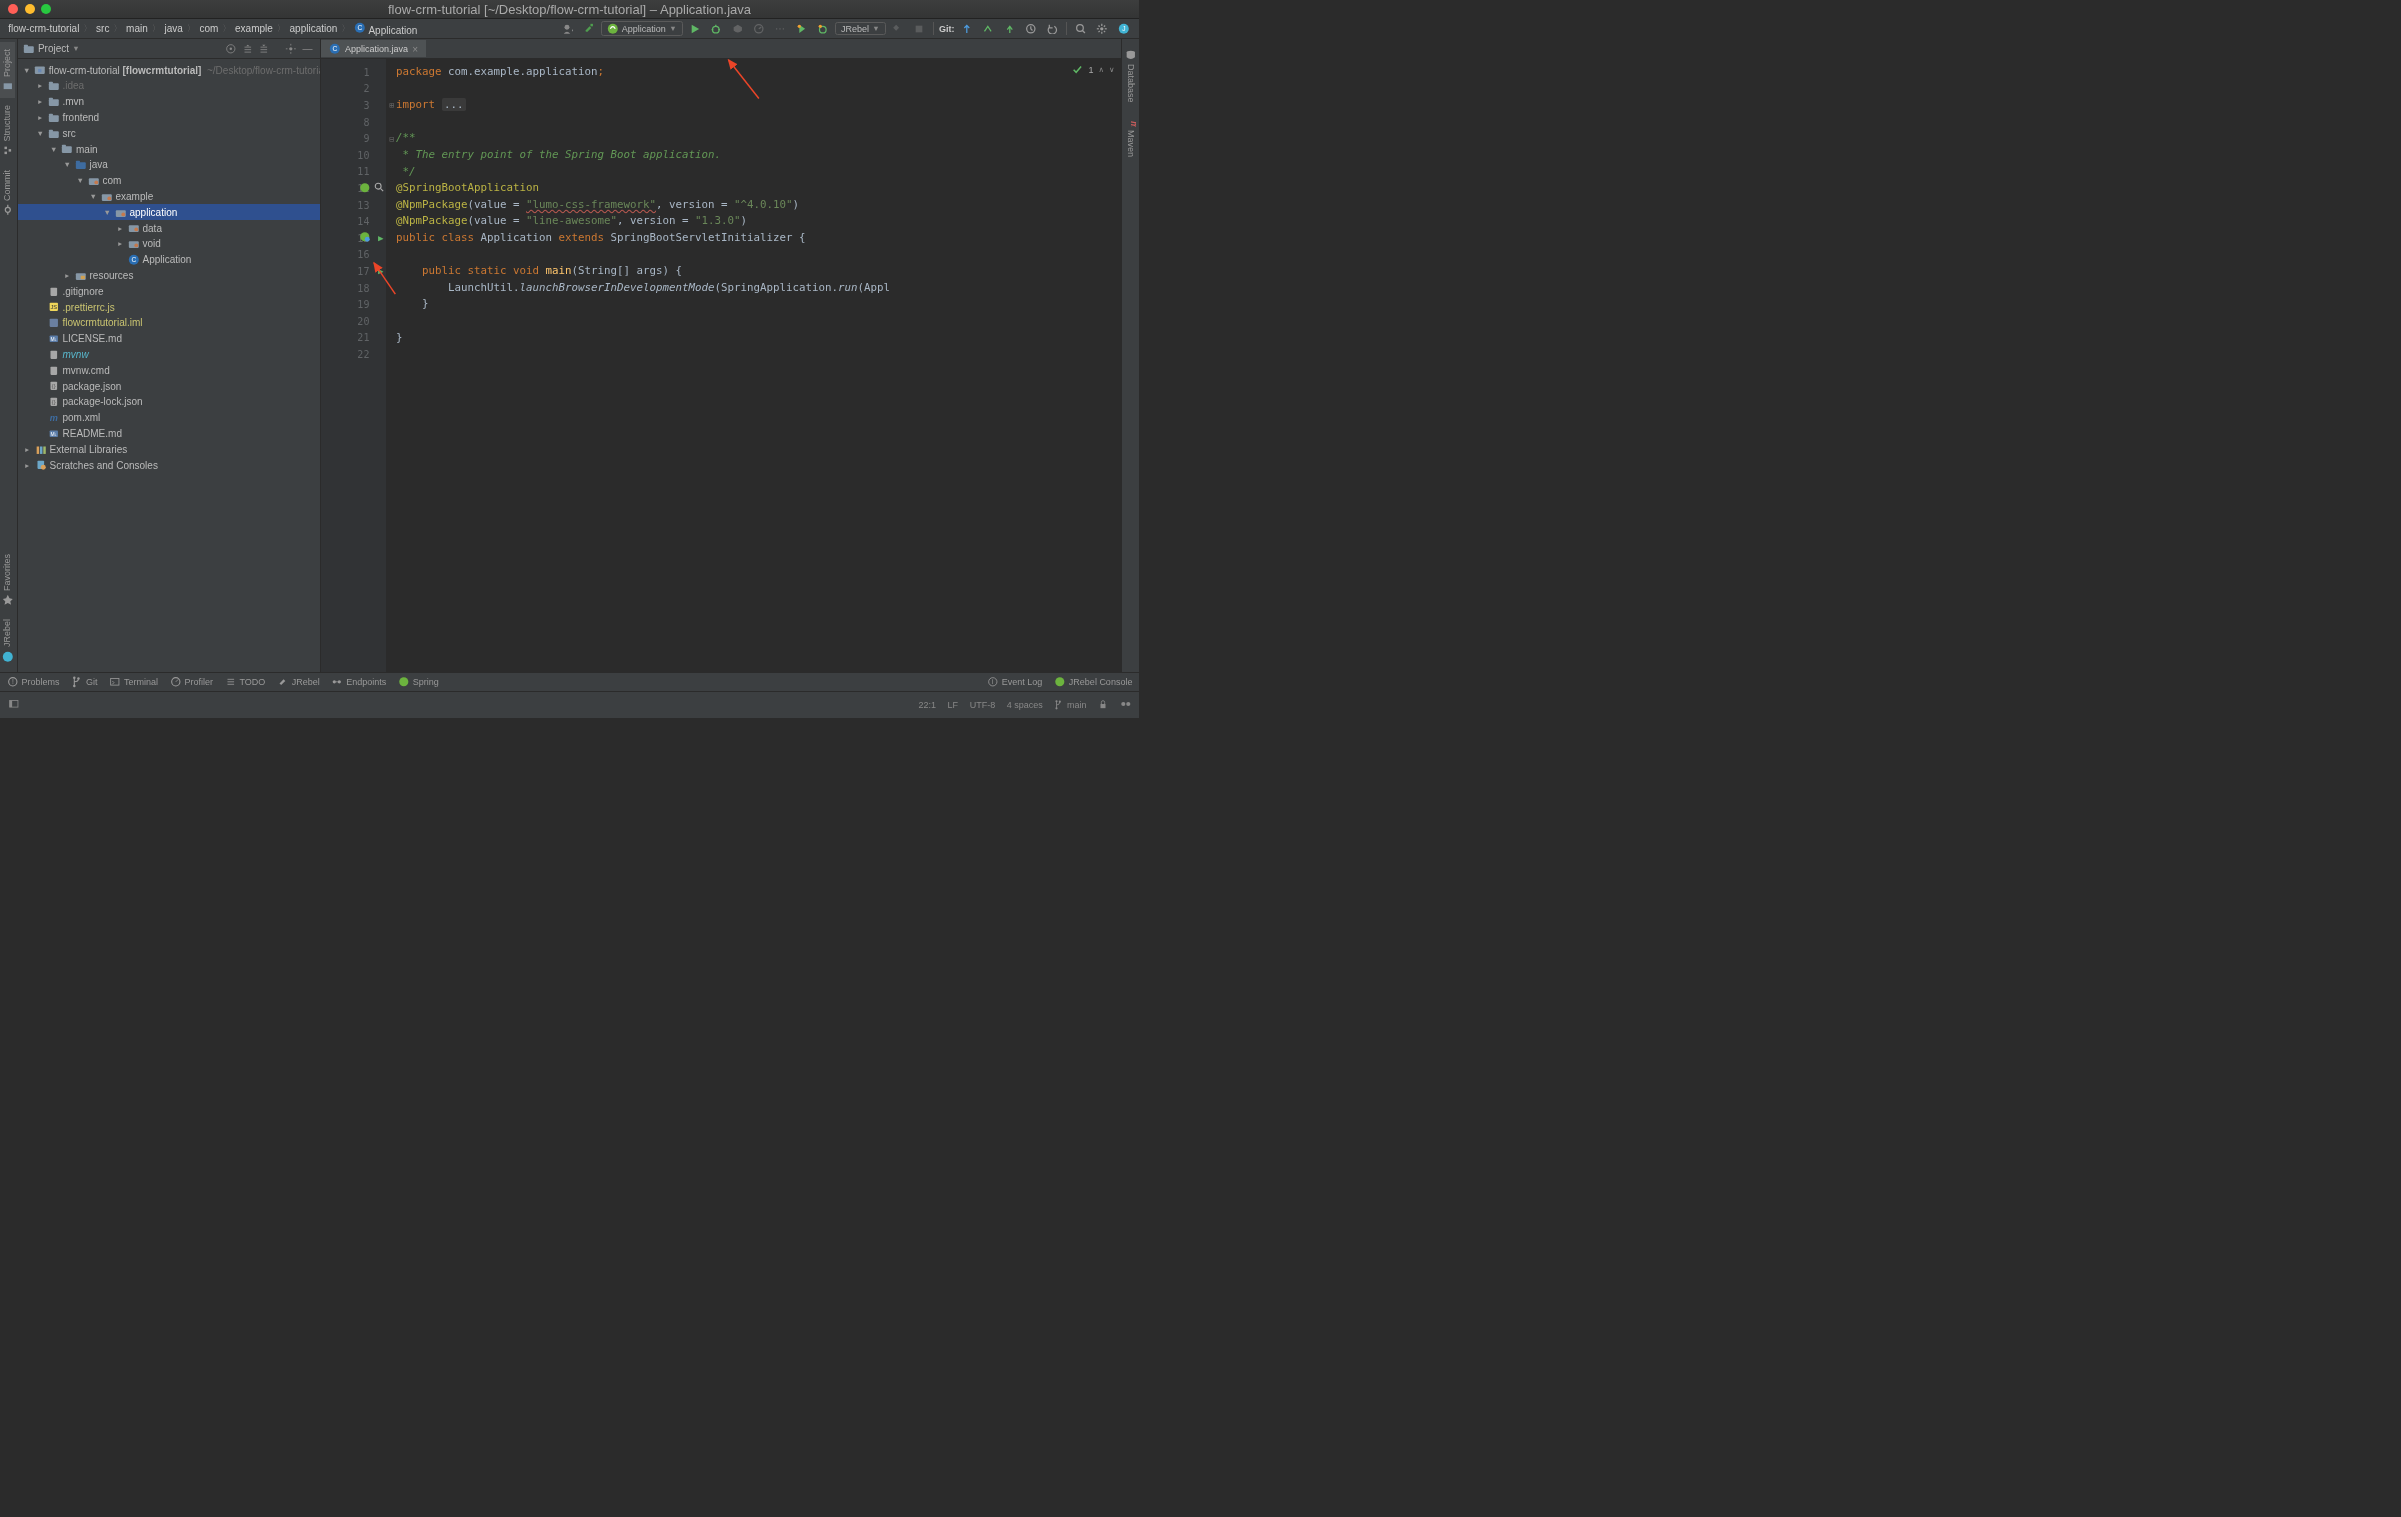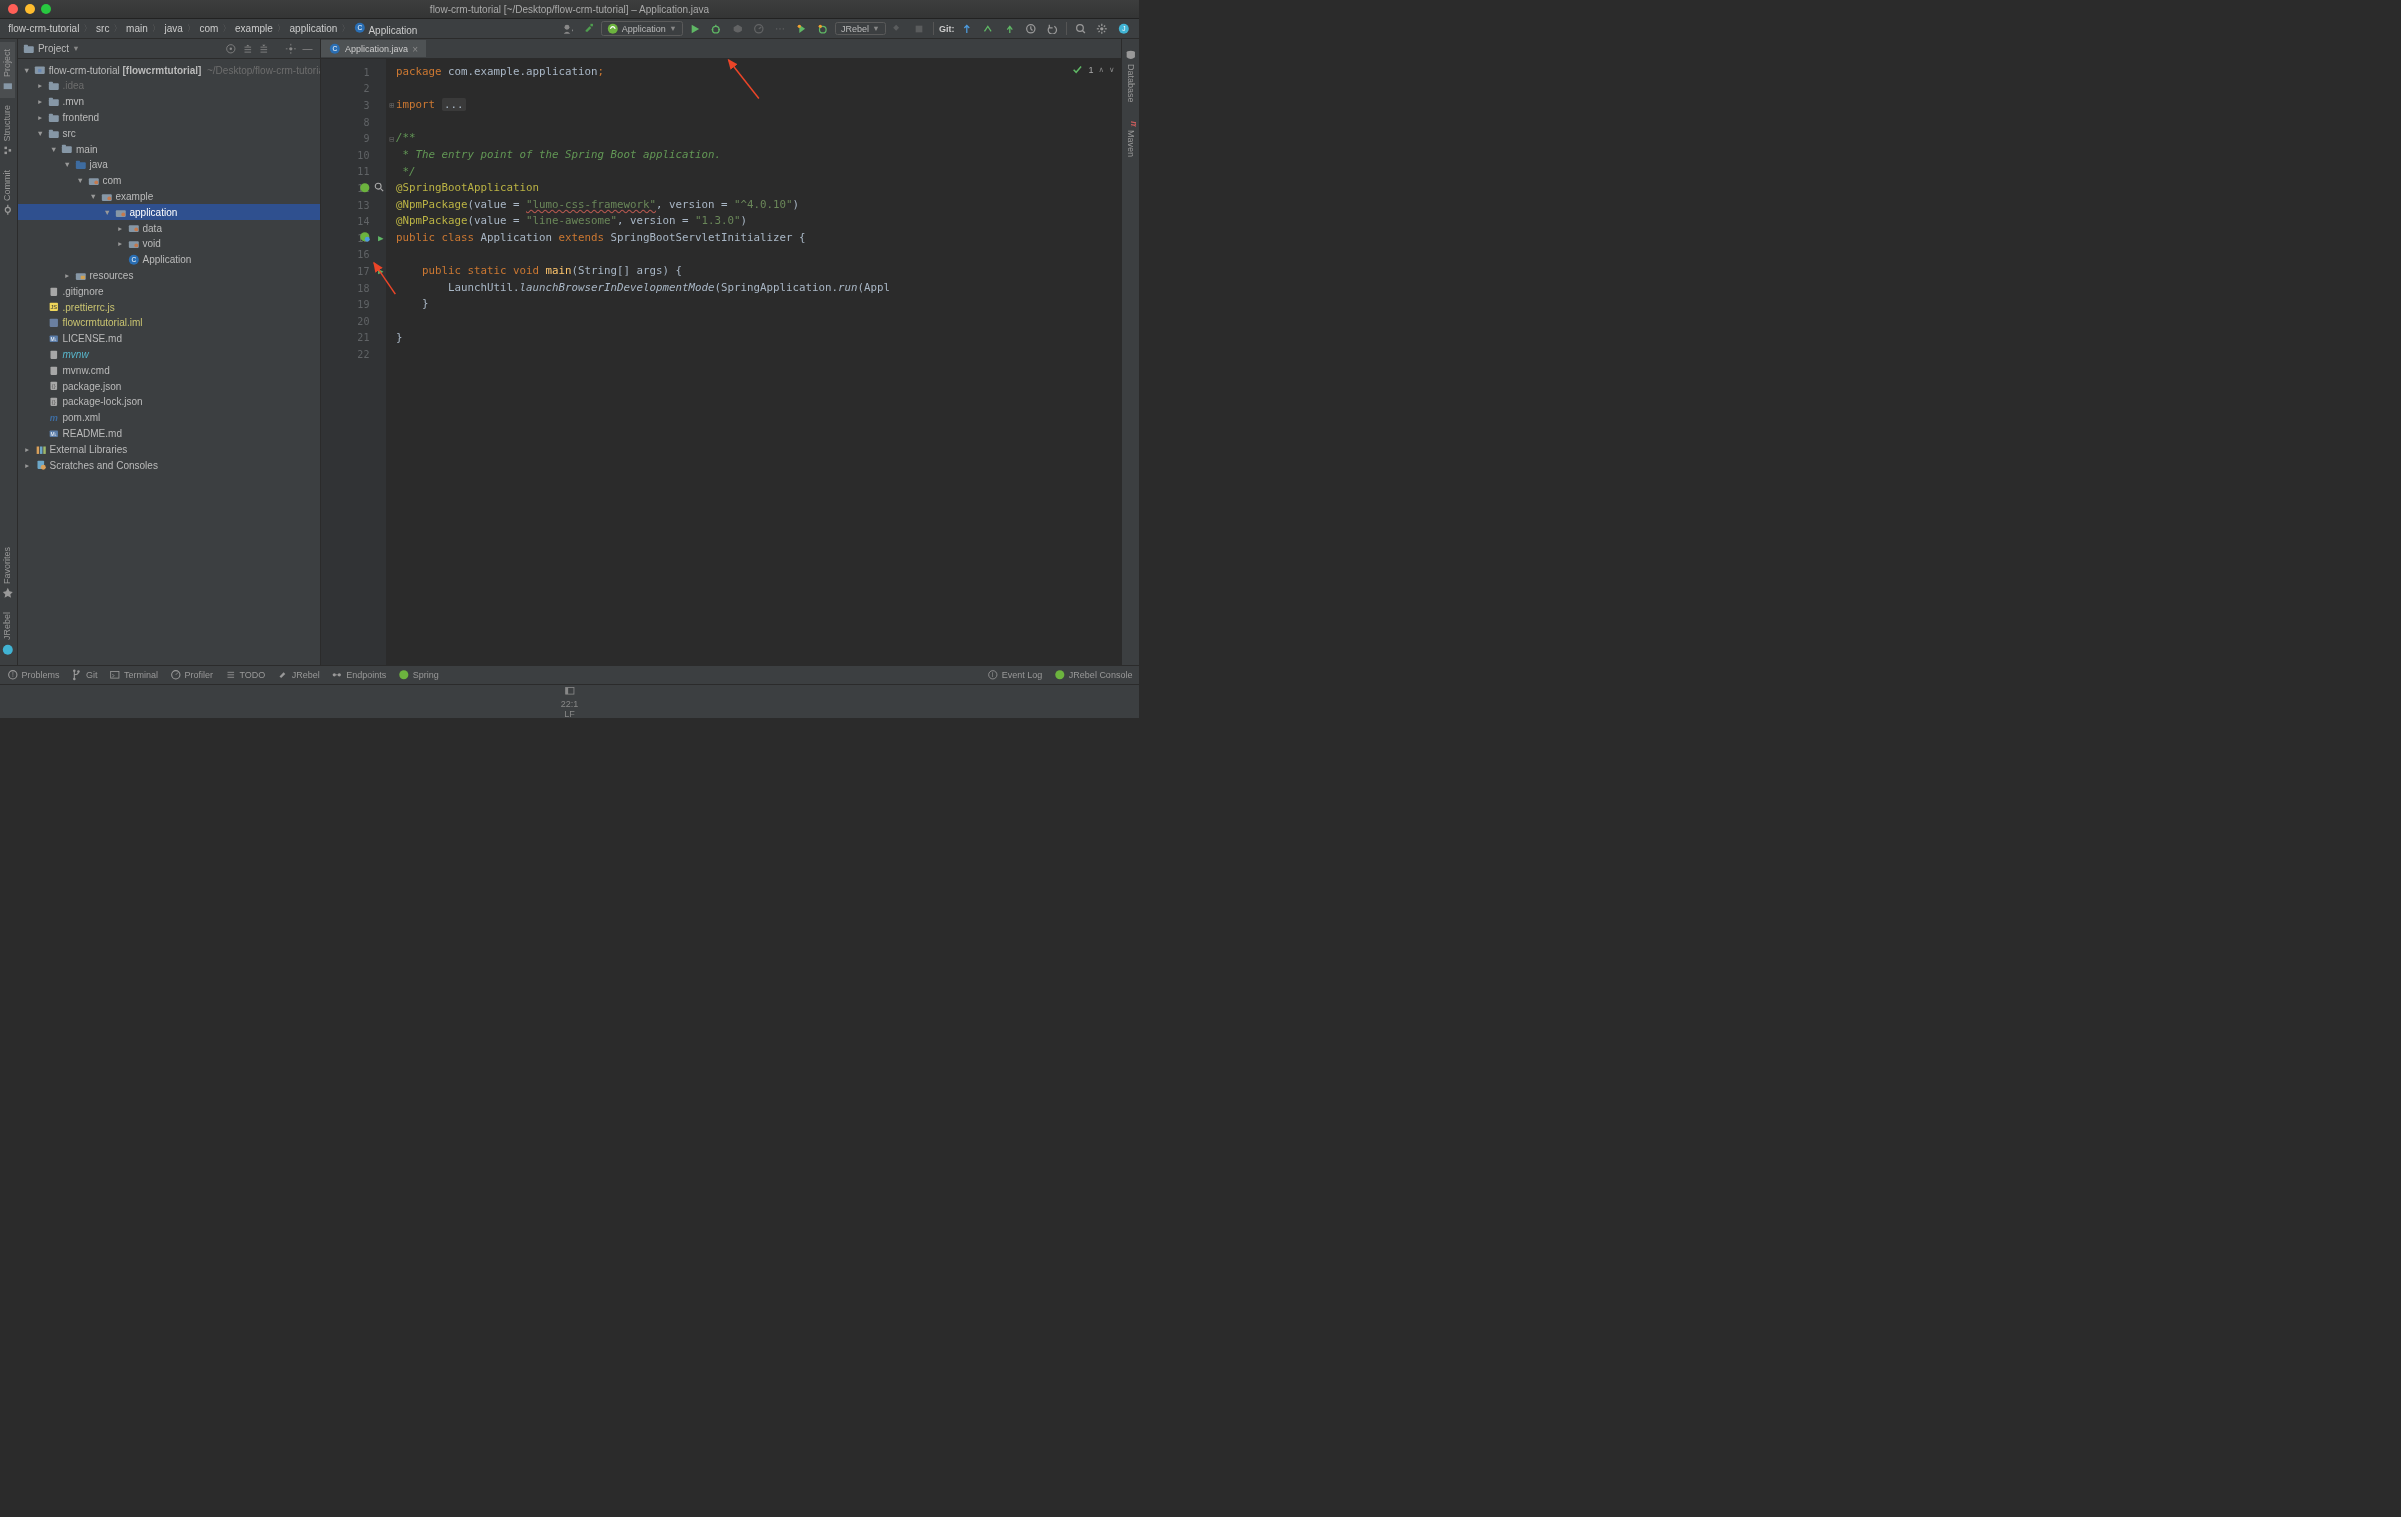--- a/index.html
+++ b/index.html
@@ -3,21 +3,21 @@
 <meta charset="utf-8">
 <style>
 *{box-sizing:border-box;margin:0;padding:0;}
 body{font-family:-apple-system,BlinkMacSystemFont,"Segoe UI",sans-serif;font-size:10px;color:#b3b3b3;background:#2b2b2b;width:1139px;height:718px;overflow:hidden;display:flex;flex-direction:column;}
 .titlebar{height:19px;background:linear-gradient(to bottom,#3d3e3e,#343535);display:flex;align-items:center;position:relative;border-bottom:0.8px solid #222;}
 .traffic{display:flex;gap:6.6px;padding-left:8.3px;}
 .traffic span{width:10px;height:10px;border-radius:50%;}
 .tclose{background:#ff5f57;}
 .tmin{background:#febc2e;}
 .tmax{background:#28c840;}
-.titletxt{position:absolute;left:50%;transform:translateX(-50%);font-size:10px;color:#aaa;}
+.titletxt{position:absolute;left:50%;transform:translateX(-50%);font-size:13px;color:#aaa;}
 .navbar{height:20px;background:#3c3f41;display:flex;align-items:center;padding:0 6.6px;border-bottom:0.8px solid #2b2b2b;}
 .bc{display:flex;align-items:center;gap:2.5px;font-size:10px;color:#ccc;flex:1;}
 .bc .sep{color:#666;font-size:8.3px;}
 .bc-item{padding:0.8px 1.7px;}
 .tbar{display:flex;align-items:center;gap:3.3px;}
 .tbbtn{width:18px;height:18px;display:flex;align-items:center;justify-content:center;color:#888;cursor:pointer;border-radius:2.5px;}
 .runcfg{display:flex;align-items:center;background:#3c3f41;border:0.8px solid #5a5a5a;border-radius:2.5px;padding:0.8px 5px;gap:3.3px;font-size:9px;color:#bbb;}
 .main{display:flex;flex:1;overflow:hidden;}
 .leftstrip{width:18px;background:#3c3f41;border-right:0.8px solid #2b2b2b;display:flex;flex-direction:column;justify-content:space-between;padding:3.3px 0;}
 .leftstrip .tabv{writing-mode:sideways-lr;padding:6.6px 1.7px;font-size:9px;color:#999;display:flex;align-items:center;gap:3.3px;}
@@ -56,21 +56,21 @@
 .id{color:#a9b7c6;}
 .fn{color:#ffc66d;}
 .err{text-decoration:underline;text-decoration-color:#b85850;text-decoration-style:wavy;}
 .cb{background:#3a3a3a;border-radius:1.7px;padding:0 2.5px;}
 .inspect{position:absolute;top:5px;right:6.6px;display:flex;align-items:center;gap:5px;font-size:9px;}
 .arrow{position:absolute;pointer-events:none;}
 .arrow svg{overflow:visible;}
 .bottombar{height:19px;background:#3c3f41;border-top:0.8px solid #2b2b2b;display:flex;align-items:center;padding:0 6.6px;gap:11.6px;font-size:9px;color:#999;}
 .bottombar .bi{display:flex;align-items:center;gap:3.3px;cursor:pointer;}
 .bottombar .spacer{flex:1;}
-.statusbar{height:34px;background:#3c3f41;border-top:0.8px solid #2b2b2b;display:flex;align-items:center;padding:0 2px;font-size:9px;color:#888;flex-direction:column;}
+.statusbar{height:27px;background:#3c3f41;border-top:0.8px solid #2b2b2b;display:flex;align-items:center;padding:0 2px;font-size:9px;color:#888;}
 .statusbar .spacer{flex:1;}
 .statusbar .si{padding:0 5.8px;}
 svg{pointer-events:none;}
 </style>
 </head>
 <body>
 
 <div class="titlebar">
   <div class="traffic">
     <span class="tclose"></span>

